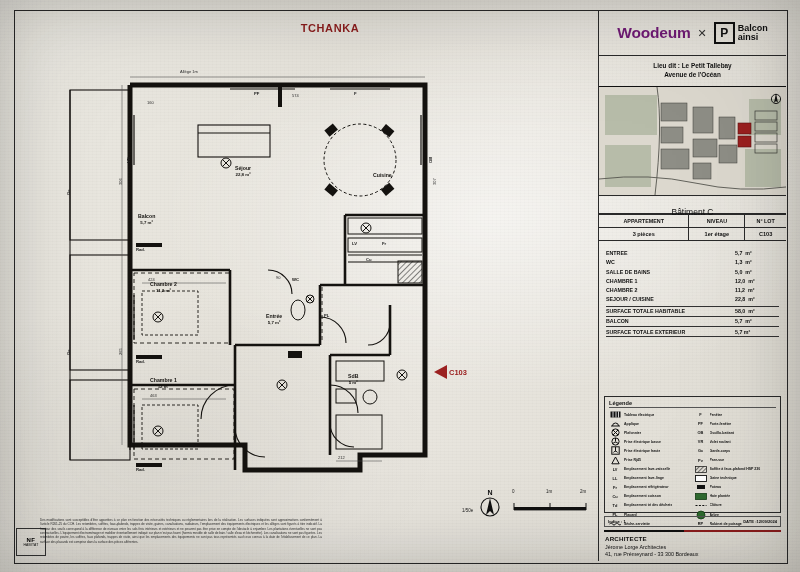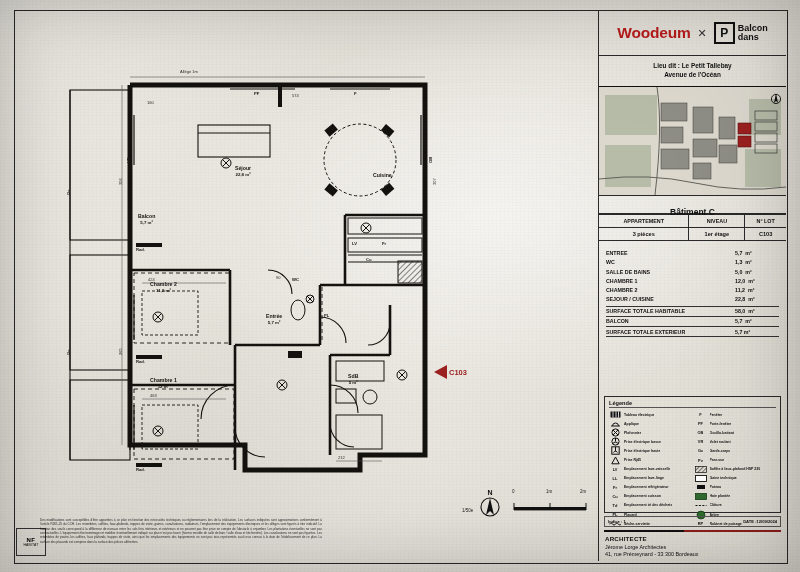--- a/index.html
+++ b/index.html
@@ -46,34 +46,34 @@
   .nf{position:absolute;left:16px;top:528px;width:28px;height:26px;
     border:1px solid #333;display:flex;flex-direction:column;align-items:center;
     justify-content:center;}
   .nf b{font-size:6px;letter-spacing:.5px;}
   .nf span{font-size:3.4px;letter-spacing:.2px;}
   
   .cart{position:absolute;left:598px;top:11px;width:187px;height:550px;
     border-left:1px solid #2a2a2a;}
   .logo{position:relative;height:44px;border-bottom:1px solid #2a2a2a;
     display:flex;align-items:center;justify-content:center;gap:7px;}
-  .logo-w{font-size:15.5px;font-weight:bold;color:#b91c1c;letter-spacing:-.2px;}
+  .logo-w{font-size:15.5px;font-weight:bold;color:#701a75;letter-spacing:-.2px;}
   .logo-x{font-size:11px;color:#333;}
   .pitch{display:flex;align-items:center;gap:3px;}
   .pbox{width:17px;height:18px;border:2px solid #111;display:flex;
     align-items:center;justify-content:center;font-size:12px;font-weight:bold;
     line-height:1;color:#111;}
   .ptxt{font-size:9px;font-weight:bold;line-height:.95;color:#111;}
   .lieu{border-bottom:1.6px solid #111;padding:5px 4px 6px;text-align:center;}
   .lieu div{font-size:6.4px;font-weight:bold;color:#111;line-height:1.45;}
   .sitemap{position:relative;height:108px;border-bottom:1px solid #2a2a2a;
     background:#ddd9cf;overflow:hidden;}
   .batrow{height:17px;border-bottom:1px solid #2a2a2a;display:flex;
     align-items:center;justify-content:center;}
-  .batrow span{font-size:8.5px;font-weight:bold;color:#111;margin-top:16px;}
+  .batrow span{font-size:8.5px;font-weight:normal;color:#111;margin-top:16px;}
   table.apt{width:100%;border-collapse:collapse;}
   table.apt td{border:1px solid #2a2a2a;border-left:none;text-align:center;
     font-size:5.6px;font-weight:bold;color:#111;padding:3px 0;}
   table.apt td:last-child{border-right:none;}
   table.apt tr:first-child td{font-size:5.4px;}
   .areas{padding:8px 7px 4px;}
   .arow{display:flex;justify-content:space-between;align-items:baseline;
     font-size:5.3px;font-weight:bold;color:#111;padding:1.6px 0;}
   .arow .v{width:44px;text-align:left;padding-left:9px;}
   .arow.tot{border-top:1px solid #333;border-bottom:1px solid #333;margin-top:2px;}
@@ -103,20 +103,21 @@
 </style>
 </head>
 <body>
 
 <div class="sheet">
   <div class="paper"></div>
   <div class="grain"></div>
   <div class="frame"></div>
 
   <div class="title-blk">
+    <div class="title-main">TCHANKA</div>
   </div>
 
   <div class="planwrap">
     <svg class="plan-svg" viewBox="0 0 560 450">
       <defs>
         <pattern id="hatchp" width="4" height="4" patternUnits="userSpaceOnUse" patternTransform="rotate(45)">
           <line x1="0" y1="0" x2="0" y2="4" stroke="#222" stroke-width="1.1"></line>
         </pattern>
       </defs>
 
@@ -343,21 +344,21 @@
   <div class="disclaimer">Des modifications sont susceptibles d'être apportées à ce plan en fonction des nécessités techniques ou réglementaires lors de la réalisation. Les surfaces indiquées sont approximatives conformément à l'article R261-25 du CCH. Les retombées, soffites, faux-plafonds, trappes de visite, gaines, canalisations, radiateurs, l'emplacement des équipements électriques et les allèges sont figurés à titre indicatif. La hauteur des seuils correspond à la différence de niveaux entre les sols finis intérieurs et extérieurs et ne peuvent pas être prise en compte de l'obstacle à enjamber. Les plantations éventuelles ne sont pas contractuelles. L'équipement électroménager et mobilier éventuellement indiqué sur plan n'est pas fourni (hormis meuble de salle de bain / salle d'eau et kitchenette). Les canalisations ne sont pas figurées. Les retombées de poutre, les soffites, faux plafonds, trappes de visite, ainsi que les emplacements des équipements ne sont pas tous représentés sauf ceux connus à la date de l'établissement de ce plan. La surface des placards est comprise dans la surface des pièces afférentes.</div>
 
   <div class="cart">
     <div class="logo">
       <div class="logo-w">Woodeum</div>
       <div class="logo-x">✕</div>
       <div class="pitch">
         <div class="pbox">P</div>
         <div class="ptxt">
           <div>Balcon</div>
-          <div>dans</div>
+          <div>ainsi</div>
         </div>
       </div>
     </div>
 
     <div class="lieu">
       <div>Lieu dit : Le Petit Tallebay</div>
       <div>Avenue de l'Océan</div>
     </div>
 
     <div class="sitemap">

